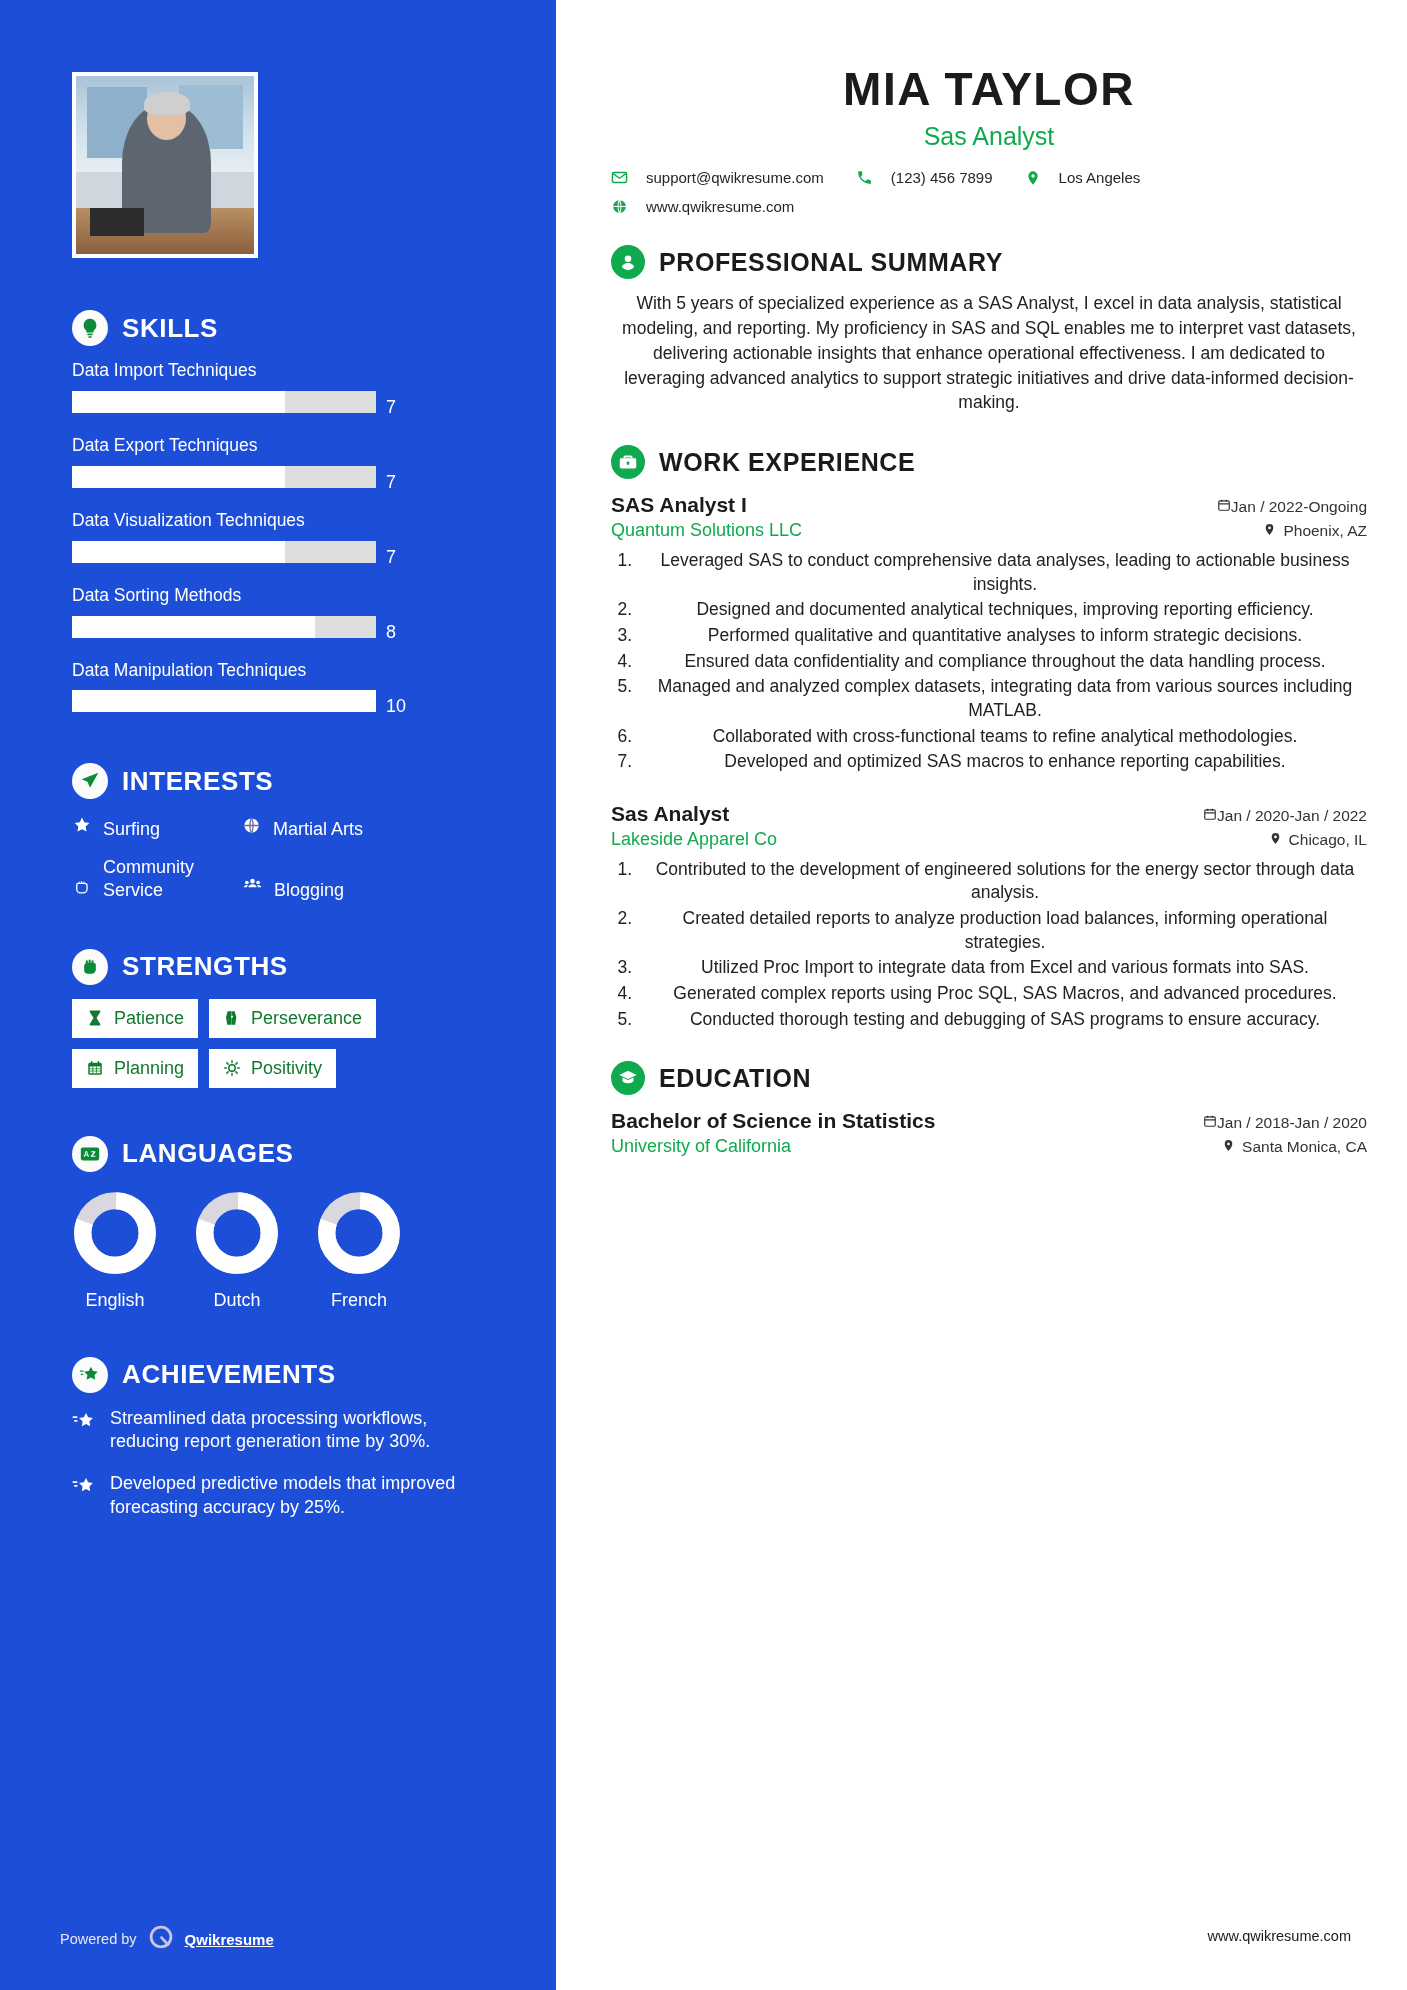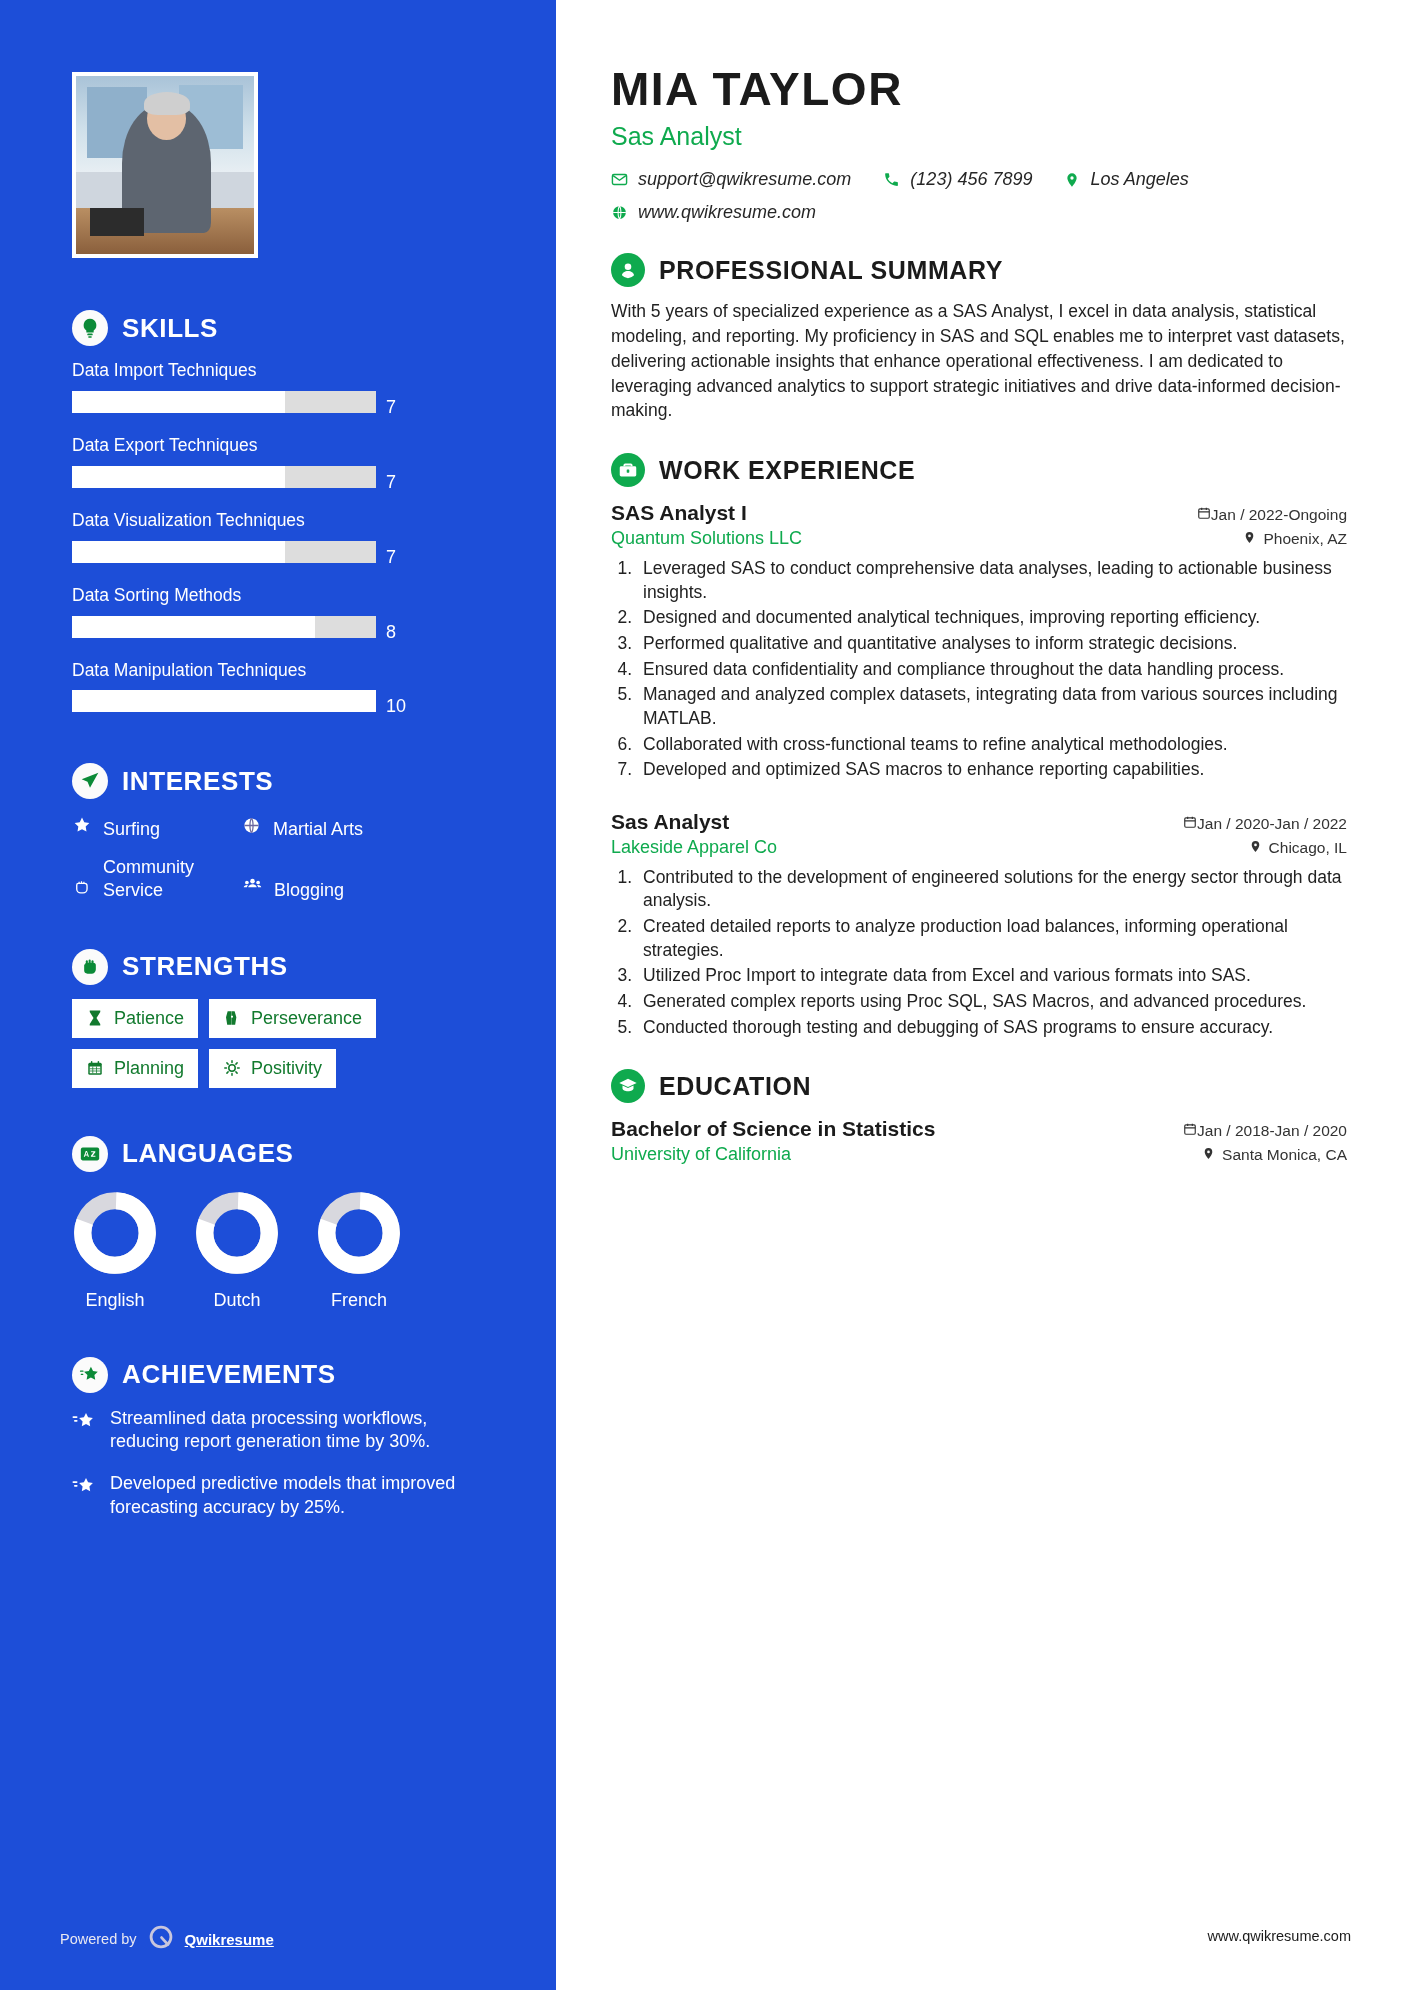--- a/index.html
+++ b/index.html
@@ -176,22 +176,23 @@
   .footer-left .brand {
     color: #ffffff;
     font-size: 15px;
     text-decoration: underline;
     font-weight: bold;
   }
 
   
   .main {
     flex: 1;
-    padding: 62px 60px 0 55px;
+    padding: 62px 40px 0 55px;
     position: relative;
+    text-align: center;
   }
   .name {
     font-size: 46px;
     font-weight: bold;
     letter-spacing: 1.5px;
     color: #1b1b1b;
   }
   .role {
     font-size: 25px;
     color: #0faa4e;
@@ -201,25 +202,24 @@
   .contact-line {
     display: flex;
     align-items: center;
     gap: 10px;
     margin-bottom: 12px;
     flex-wrap: wrap;
   }
   .contact-item {
     display: flex;
     align-items: center;
-    gap: 10px;
-    font-size: 18px;
+    gap: 18px;
+    font-size: 15px;
     color: #262626;
     margin-right: 22px;
-    font-style: italic;
   }
   .contact-item .ic { display: flex; }
 
   .m-sec { margin-top: 30px; }
   .m-sec-head {
     display: flex;
     align-items: center;
     gap: 14px;
     margin-bottom: 12px;
   }

